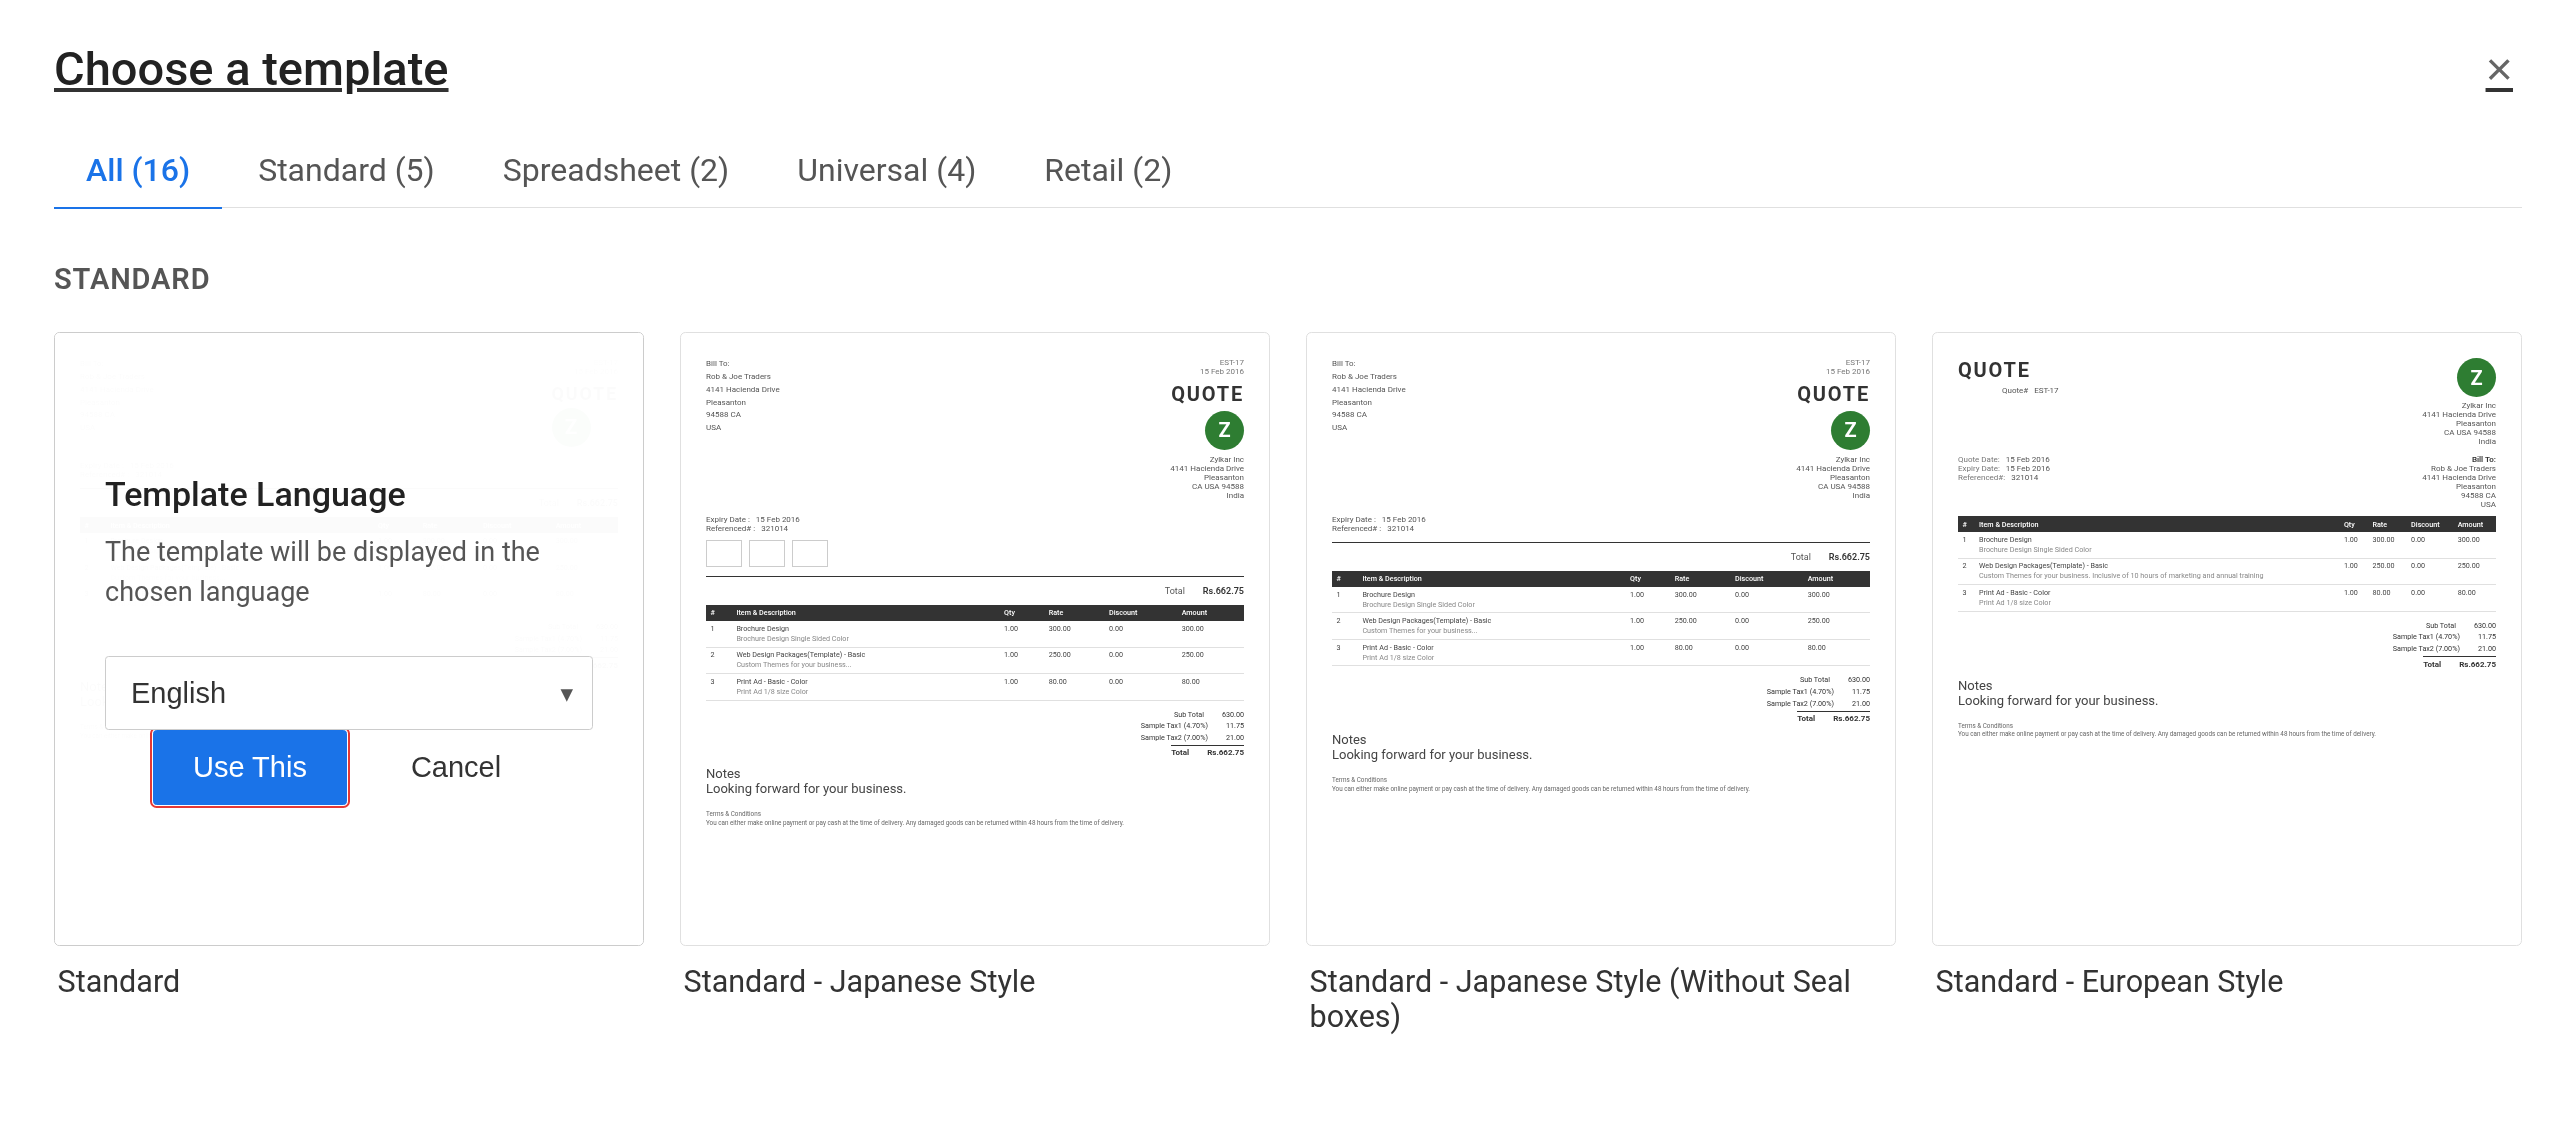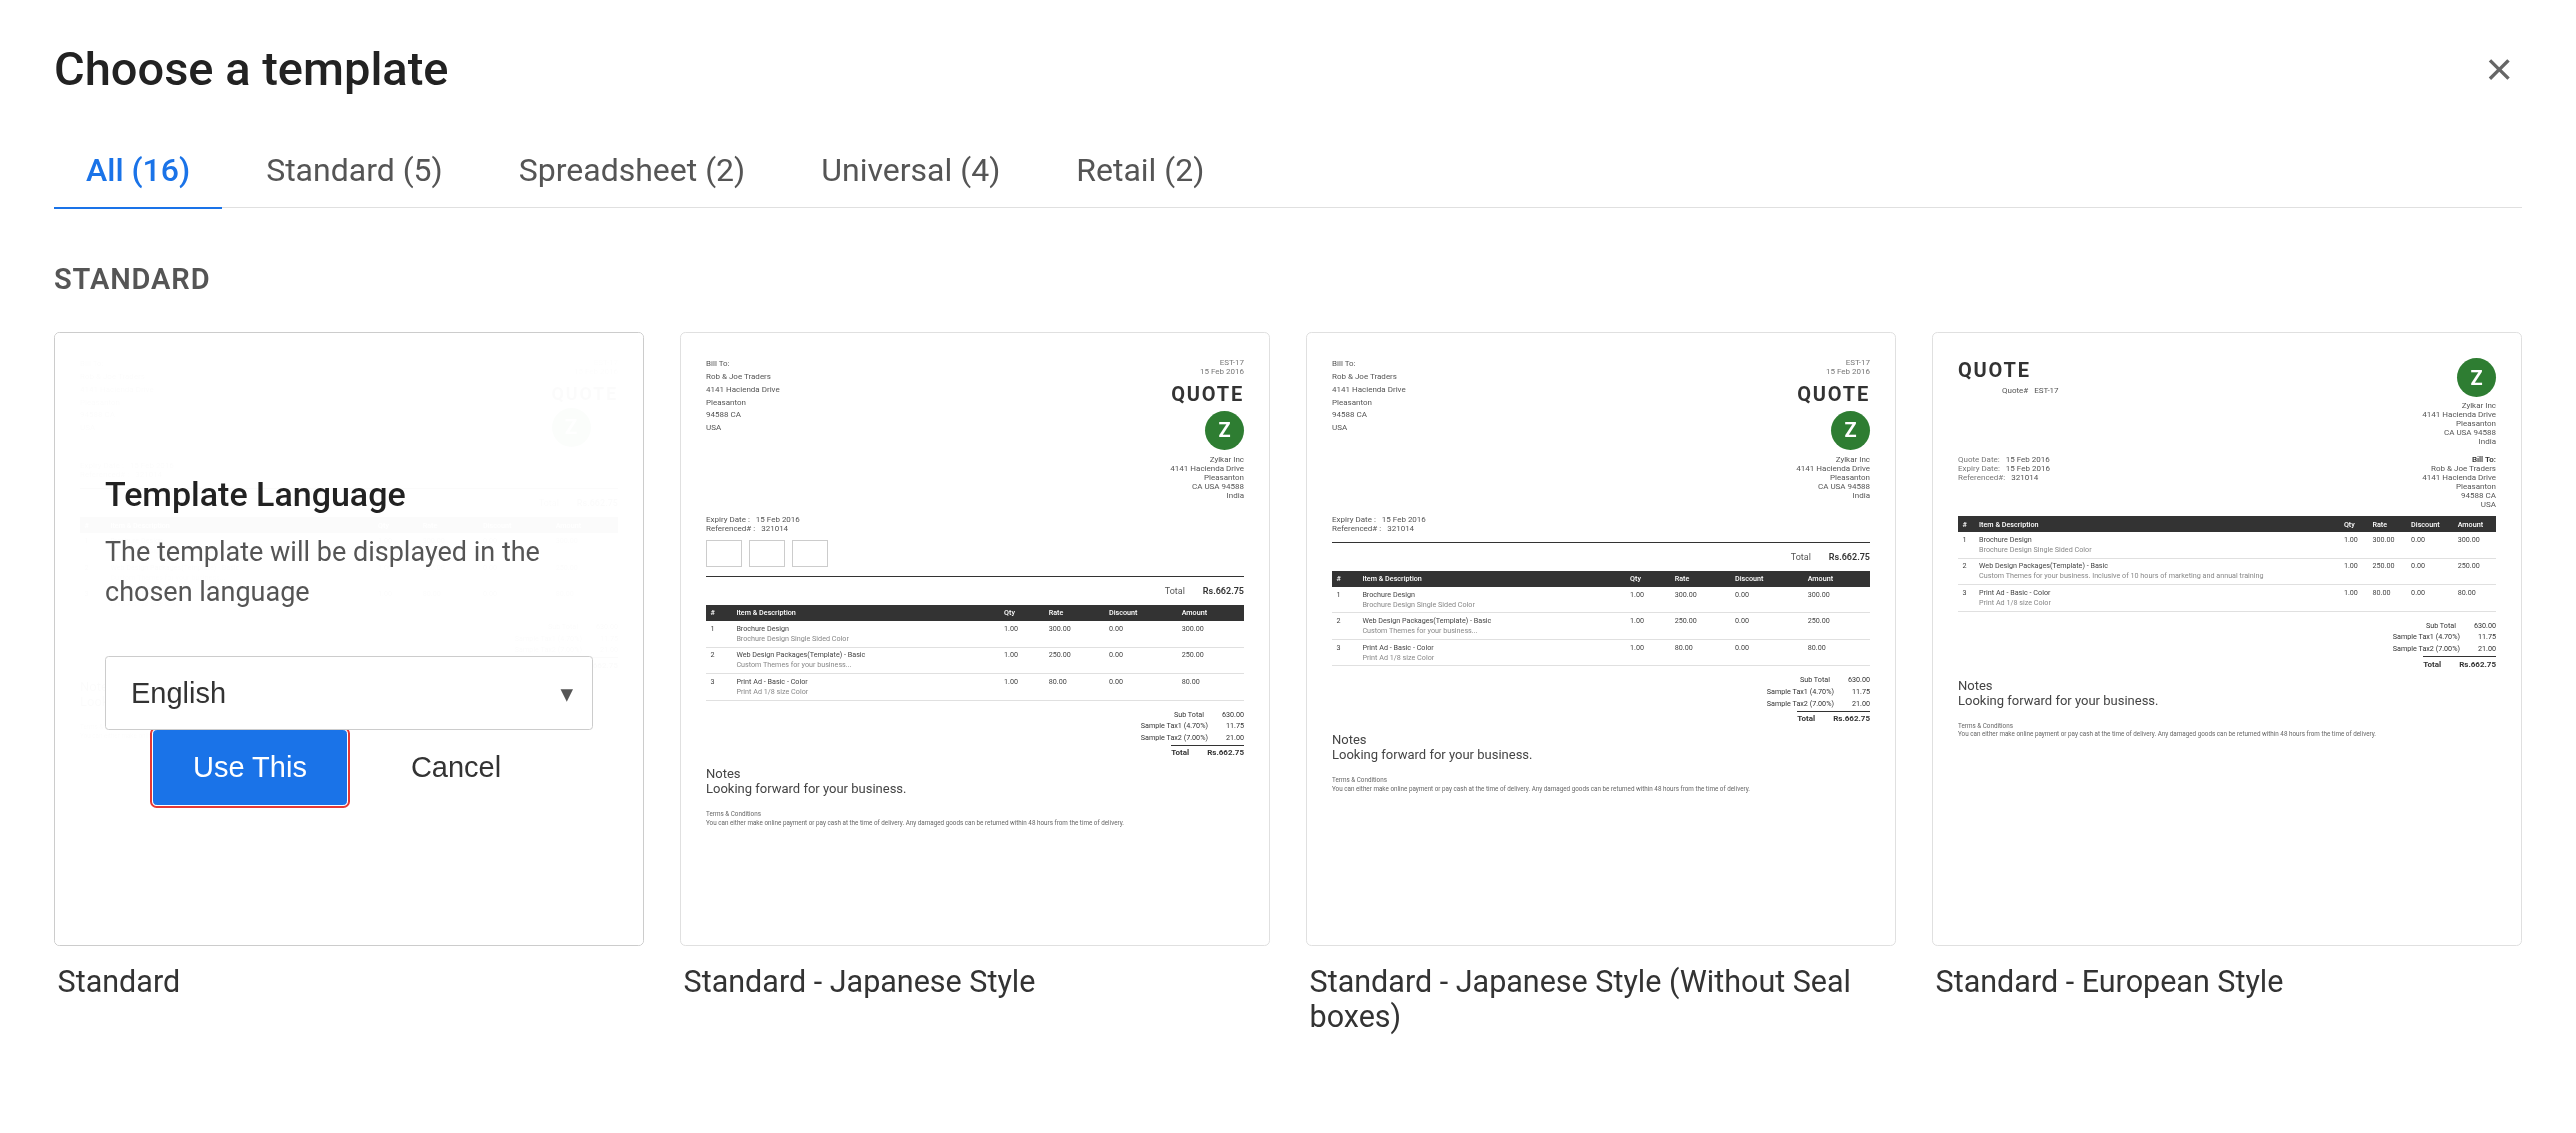--- a/index.html
+++ b/index.html
@@ -19,41 +19,42 @@
       flex-direction: column;
       padding: 36px 54px;
       position: relative;
     }
 
     .modal-header {
       display: flex;
       justify-content: space-between;
       align-items: center;
       margin-bottom: 32px;
+      text-decoration: underline;
     }
 
     .modal-title {
       font-size: 47px;
       font-weight: 500;
       color: #222;
     }
 
     .close-btn {
       background: none;
       border: none;
       cursor: pointer;
       font-size: 47px;
       color: #666;
       line-height: 1;
       padding: 9px;
     }
 
     .tabs {
       display: flex;
-      gap: 12px;
+      gap: 4px;
       border-bottom: 1.8px solid #e0e0e0;
       margin-bottom: 54px;
     }
 
     .tab {
       padding: 18px 32px;
       font-size: 32px;
       color: #555;
       cursor: pointer;
       border-bottom: 2.7px solid transparent;

